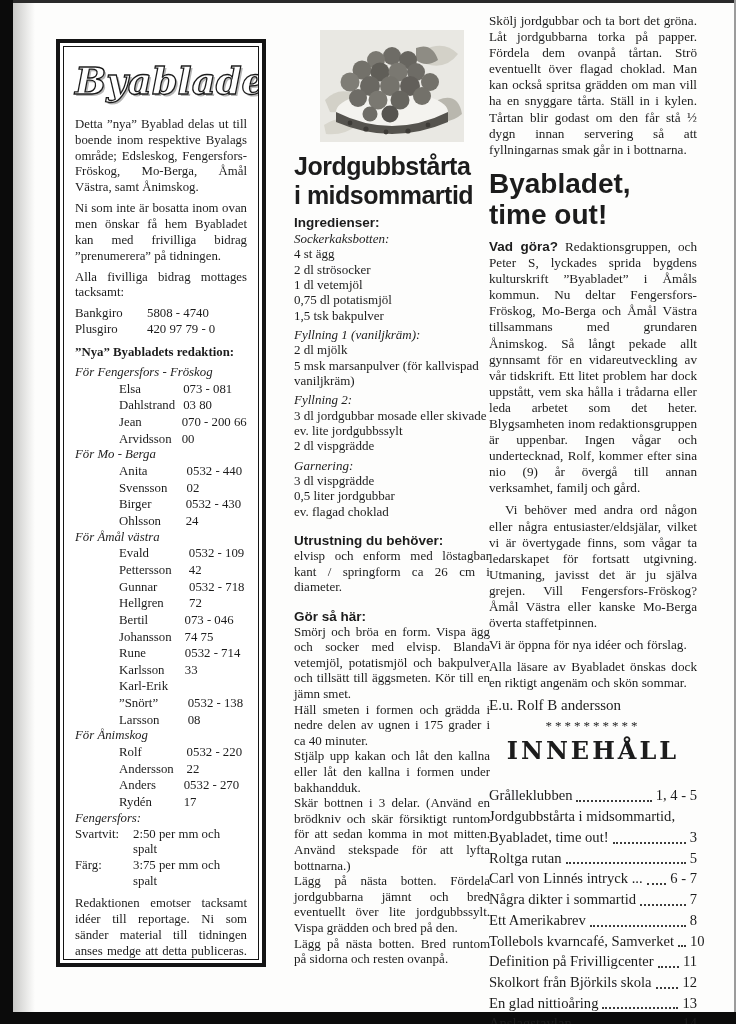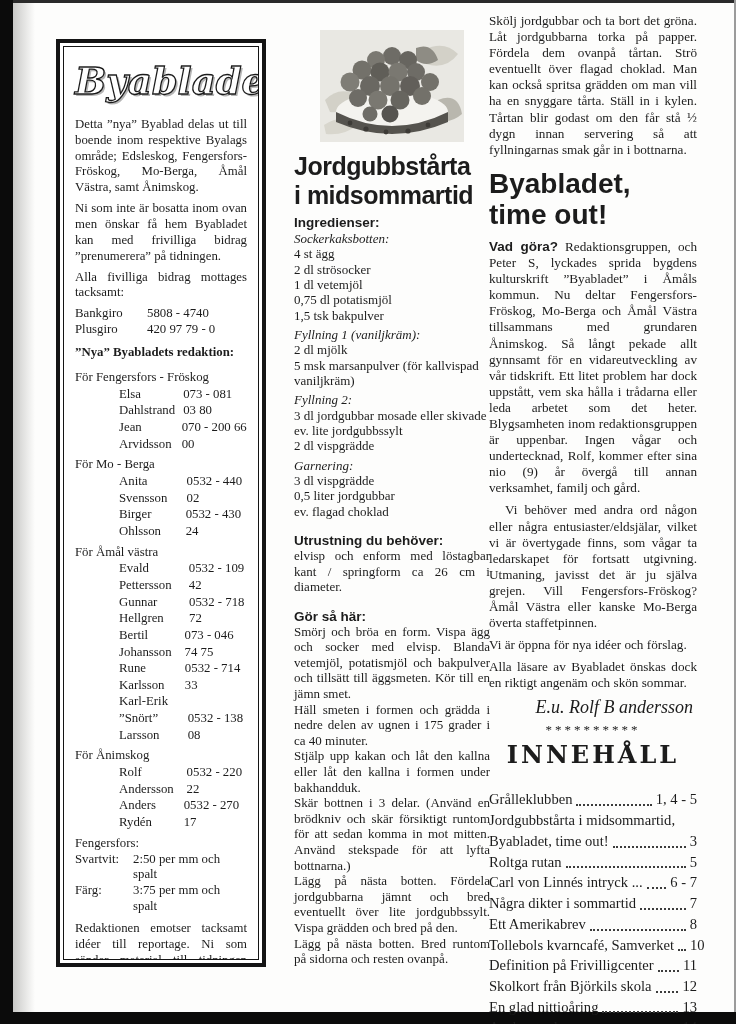--- a/index.html
+++ b/index.html
@@ -32,21 +32,21 @@
     font-family:"DejaVu Serif", serif; font-style:italic; font-weight:bold;
     font-size:37px; text-align:center; color:#ffffff;
     -webkit-text-stroke:1.3px #1b1b1b;
     text-shadow:2px 2px 0 #b5b5b5;
     margin:2px 0 12px;
   }
   .sb-p { text-align:justify; margin-bottom:5px; }
   .kv { display:flex; }
   .kv .k { width:72px; flex:none; }
   .sb-bold { font-weight:bold; margin:7px 0 4px; }
-  .region { margin-top:5px; }
+  .region { font-style:italic; }
   .crow { display:flex; justify-content:space-between; line-height:1.3;margin-left:44px; }
   .crow .nm { white-space:pre-line; }
   .annons-row { display:flex; }
   .annons-row .k { width:58px; flex:none; }
 
   
   .col-mid { position:absolute; left:294px; top:24px; width:196px; }
   .photo { display:block; margin:6px auto 10px; }
   .mid-title {
     font-family:"Liberation Sans", sans-serif; font-weight:bold;
@@ -59,21 +59,21 @@
 
   
   .col-right { position:absolute; left:489px; top:13px; width:208px; }
   .r-p { text-align:justify; font-size:13.2px; line-height:1.22; margin-bottom:6px; }
   .r-title {
     font-family:"Liberation Sans", sans-serif; font-weight:bold;
     font-size:28px; line-height:1.12; margin:10px 0 8px;
   }
   .lead-label { font-family:"Liberation Sans", sans-serif; font-weight:bold; font-size:13.5px; }
   .indent { text-indent:16px; }
-  .signature { text-align:right; font-style:italic; font-size:18px; margin:6px 4px 4px 0; }
+  .signature { font-size:15px; margin:6px 4px 4px 0; }
   .stars { text-align:center; letter-spacing:3px; font-size:13px; margin:4px 0 2px; }
   .toc-head {
     font-family:"DejaVu Serif", serif; font-weight:bold; font-size:24px;
     letter-spacing:3px; text-align:center; margin:2px 0 20px;
   }
   .toc-row { display:flex; align-items:flex-end; font-size:14.6px; line-height:1.42; }
   .toc-row .t { white-space:nowrap; }
   .toc-row .leader { flex:1; border-bottom:2px dotted #3c3c3c; margin:0 4px 4px 4px; min-width:8px; }
   .toc-row .pg { white-space:nowrap; }
 </style>

